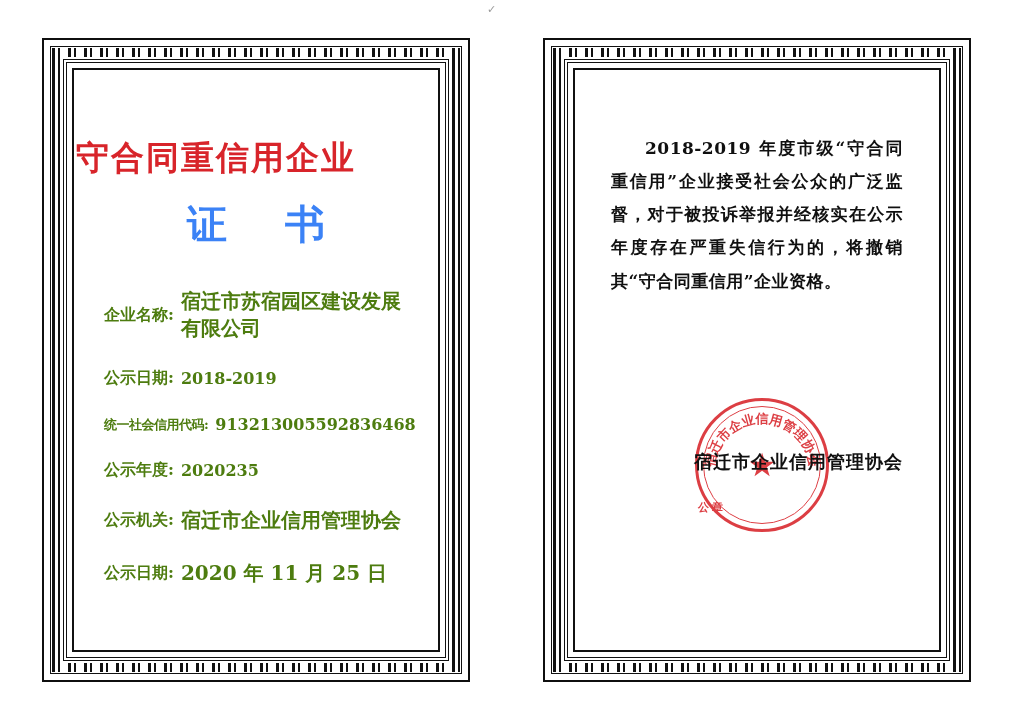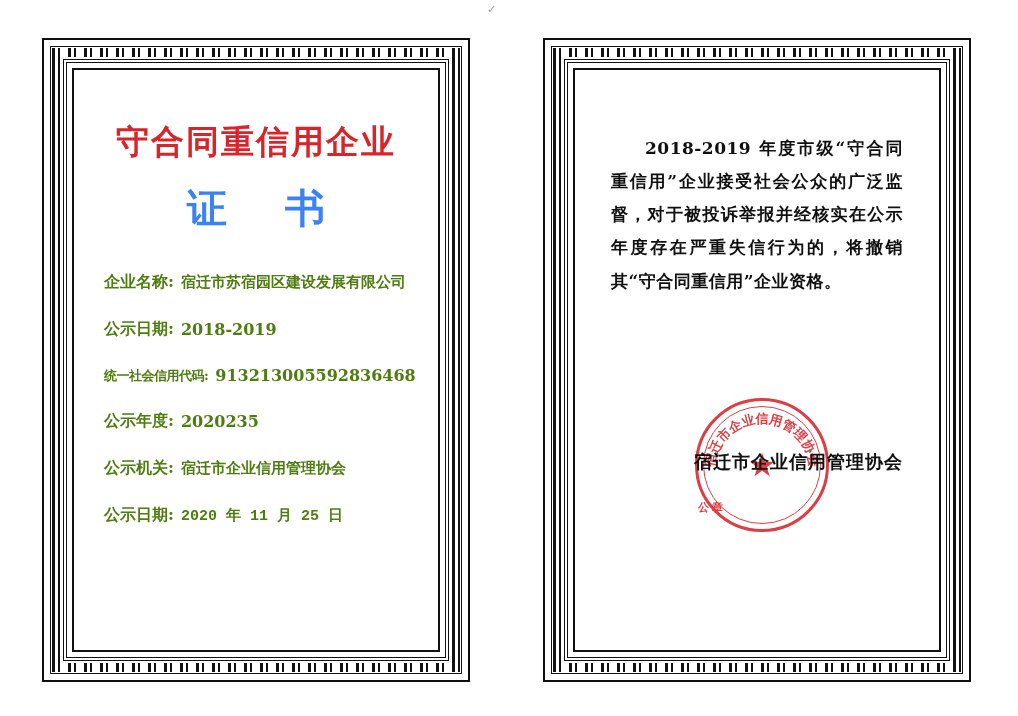--- a/index.html
+++ b/index.html
@@ -54,24 +54,24 @@
     position: absolute;
     inset: 34px;
     box-sizing: border-box;
     background: #ffffff;
   }
 
   
   .cert-title {
     color: #d8242a;
     font-weight: bold;
-    text-align: center;
+    text-align: left;
     font-size: 33px;
     letter-spacing: 2px;
-    margin-top: 48px;
+    margin-top: 64px;
     font-family: "DejaVu Serif", "Liberation Serif", serif;
   }
   .cert-subtitle {
     color: #3b82f6;
     font-weight: bold;
     text-align: center;
     font-size: 40px;
     letter-spacing: 22px;
     margin-top: 16px;
     font-family: "DejaVu Serif", "Liberation Serif", serif;
@@ -99,22 +99,21 @@
     font-size: 13px;
     letter-spacing: -0.5px;
   }
   .field-value {
     font-weight: bold;
     margin-left: 7px;
     font-family: "DejaVu Serif", "Liberation Serif", serif;
     font-size: 16px;
   }
   .field-value.cn {
-    font-size: 15px;
-    font-family: Liberation Mono, monospace;
+    font-size: 20px;
   }
 
   
   .statement {
     margin: 60px 34px 0 34px;
     font-size: 17px;
     line-height: 1.95;
     font-weight: bold;
     text-align: justify;
     text-indent: 2em;

